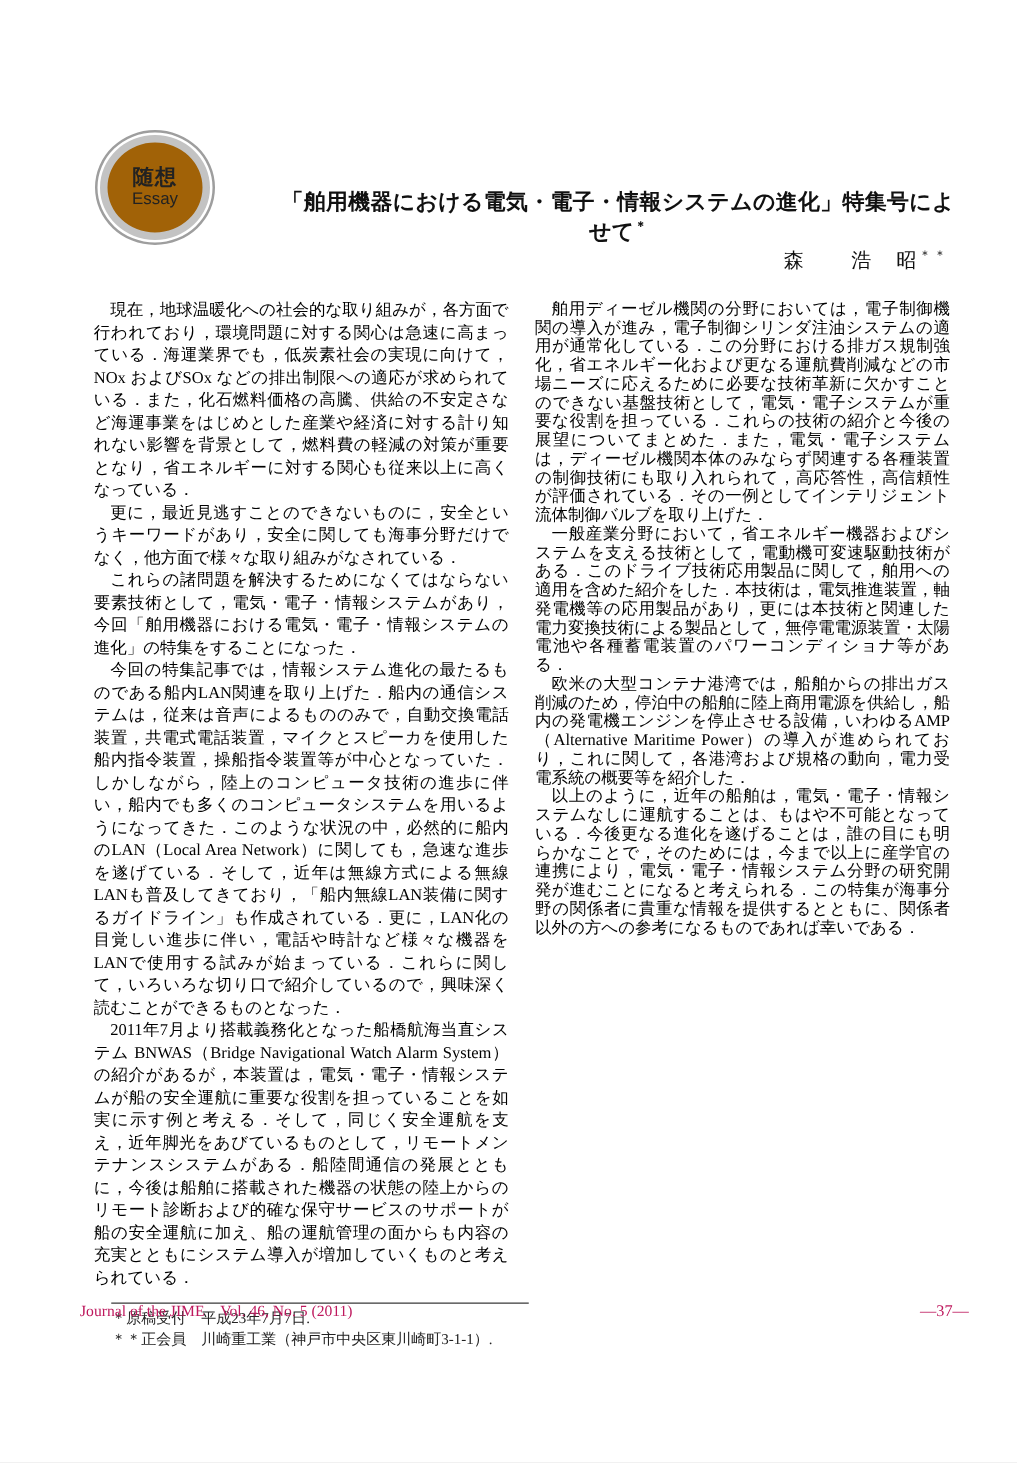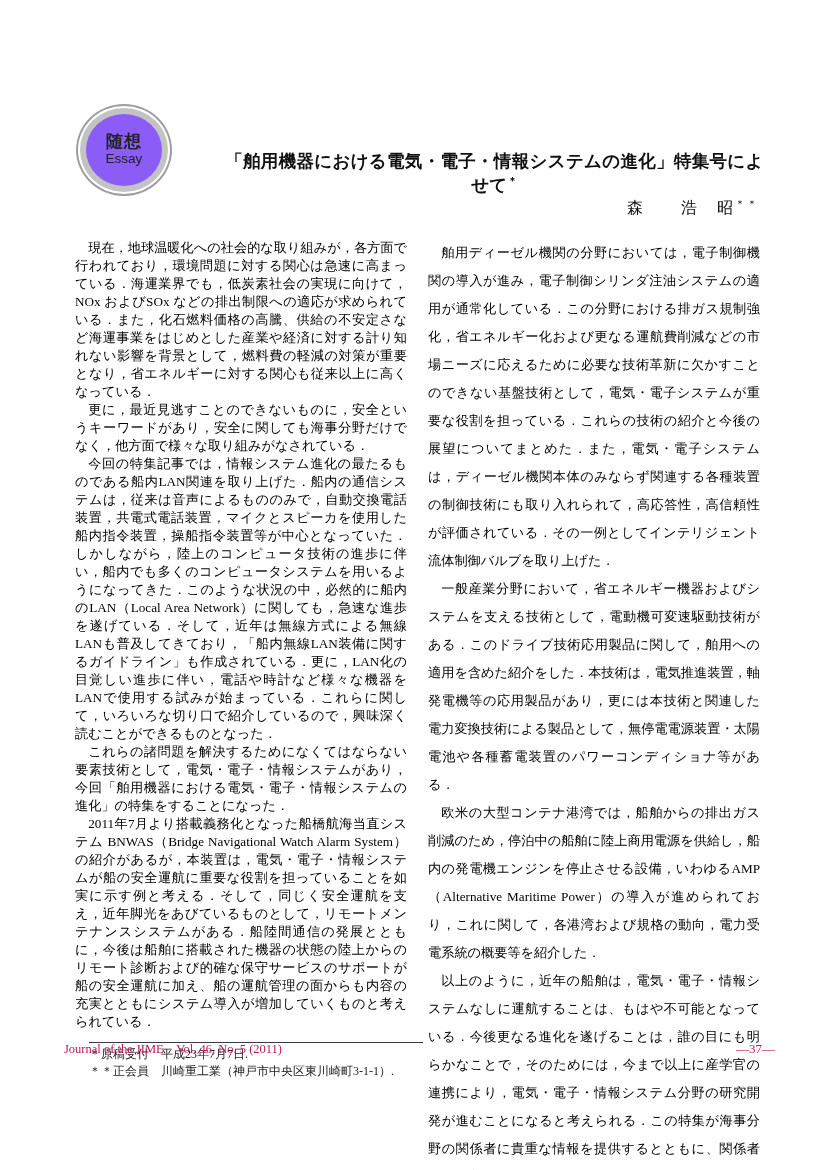--- a/index.html
+++ b/index.html
@@ -9,21 +9,21 @@
     font-family:"Liberation Serif","DejaVu Serif",serif;
   }
   
   .badge-outer {
     position:absolute; left:76px; top:104px; width:96px; height:92px;
     border:2px solid #9e9e9e; border-radius:50%; background:#fff;
     padding:2px; box-sizing:border-box;
   }
   .badge-inner {
     width:100%; height:100%; border-radius:50%;
-    border:6px solid #c3c3c3; box-sizing:border-box; background:#8b5cf6;
+    border:6px solid #c3c3c3; box-sizing:border-box; background:#a16207;
     display:flex; flex-direction:column; align-items:center; justify-content:center;
   }
   .badge-jp {
     font-family:"Liberation Sans","DejaVu Sans",sans-serif;
     font-size:17px; font-weight:bold; letter-spacing:1px; line-height:1.1; color:#222;
   }
   .badge-en {
     font-family:"Liberation Sans","DejaVu Sans",sans-serif;
     font-size:13.5px; color:#222; line-height:1.2;
   }
@@ -42,21 +42,21 @@
   .columns {
     position:absolute; left:75px; top:239px; width:686px;
     display:flex; gap:21px;
   }
   .col { width:332px; font-size:13.2px; color:#000000; }
   .col p {
     margin:0; text-indent:1em; text-align:justify;
     overflow-wrap:anywhere;
   }
   .col-left  p { line-height:18px; }
-  .col-right p { line-height:28px; }
+  .col-right p { line-height:15px; }
   
   .footnotes {
     position:absolute; left:89px; top:1042px; width:334px;
     border-top:1.5px solid #3a3a3a; padding-top:3px;
     font-size:12px; line-height:17px; color:#222;
   }
   
   .footer {
     position:absolute; left:64px; right:52px; top:1041px;
     display:flex; justify-content:space-between; align-items:baseline;
@@ -77,22 +77,22 @@
   </div>
 
   <h1 class="title"><span>「舶用機器における電気・電子・情報システムの進化」特集号によせて</span><sup>＊</sup></h1>
 
   <div class="author"><span>森　　浩　昭</span><sup>＊＊</sup></div>
 
   <div class="columns">
     <div class="col col-left">
       <p>現在，地球温暖化への社会的な取り組みが，各方面で行われており，環境問題に対する関心は急速に高まっている．海運業界でも，低炭素社会の実現に向けて，NOx およびSOx などの排出制限への適応が求められている．また，化石燃料価格の高騰、供給の不安定さなど海運事業をはじめとした産業や経済に対する計り知れない影響を背景として，燃料費の軽減の対策が重要となり，省エネルギーに対する関心も従来以上に高くなっている．</p>
       <p>更に，最近見逃すことのできないものに，安全というキーワードがあり，安全に関しても海事分野だけでなく，他方面で様々な取り組みがなされている．</p>
+      <p>これらの諸問題を解決するためになくてはならない要素技術として，電気・電子・情報システムがあり，今回「舶用機器における電気・電子・情報システムの進化」の特集をすることになった．</p>
       <p>今回の特集記事では，情報システム進化の最たるものである船内LAN関連を取り上げた．船内の通信システムは，従来は音声によるもののみで，自動交換電話装置，共電式電話装置，マイクとスピーカを使用した船内指令装置，操船指令装置等が中心となっていた．しかしながら，陸上のコンピュータ技術の進歩に伴い，船内でも多くのコンピュータシステムを用いるようになってきた．このような状況の中，必然的に船内のLAN（Local Area Network）に関しても，急速な進歩を遂げている．そして，近年は無線方式による無線LANも普及してきており，「船内無線LAN装備に関するガイドライン」も作成されている．更に，LAN化の目覚しい進歩に伴い，電話や時計など様々な機器をLANで使用する試みが始まっている．これらに関して，いろいろな切り口で紹介しているので，興味深く読むことができるものとなった．</p>
-      <p>これらの諸問題を解決するためになくてはならない要素技術として，電気・電子・情報システムがあり，今回「舶用機器における電気・電子・情報システムの進化」の特集をすることになった．</p>
       <p>2011年7月より搭載義務化となった船橋航海当直システム BNWAS（Bridge Navigational Watch Alarm System）の紹介があるが，本装置は，電気・電子・情報システムが船の安全運航に重要な役割を担っていることを如実に示す例と考える．そして，同じく安全運航を支え，近年脚光をあびているものとして，リモートメンテナンスシステムがある．船陸間通信の発展とともに，今後は船舶に搭載された機器の状態の陸上からのリモート診断および的確な保守サービスのサポートが船の安全運航に加え、船の運航管理の面からも内容の充実とともにシステム導入が増加していくものと考えられている．</p>
     </div>
     <div class="col col-right">
       <p>舶用ディーゼル機関の分野においては，電子制御機関の導入が進み，電子制御シリンダ注油システムの適用が通常化している．この分野における排ガス規制強化，省エネルギー化および更なる運航費削減などの市場ニーズに応えるために必要な技術革新に欠かすことのできない基盤技術として，電気・電子システムが重要な役割を担っている．これらの技術の紹介と今後の展望についてまとめた．また，電気・電子システムは，ディーゼル機関本体のみならず関連する各種装置の制御技術にも取り入れられて，高応答性，高信頼性が評価されている．その一例としてインテリジェント流体制御バルブを取り上げた．</p>
       <p>一般産業分野において，省エネルギー機器およびシステムを支える技術として，電動機可変速駆動技術がある．このドライブ技術応用製品に関して，舶用への適用を含めた紹介をした．本技術は，電気推進装置，軸発電機等の応用製品があり，更には本技術と関連した電力変換技術による製品として，無停電電源装置・太陽電池や各種蓄電装置のパワーコンディショナ等がある．</p>
       <p>欧米の大型コンテナ港湾では，船舶からの排出ガス削減のため，停泊中の船舶に陸上商用電源を供給し，船内の発電機エンジンを停止させる設備，いわゆるAMP（Alternative Maritime Power）の導入が進められており，これに関して，各港湾および規格の動向，電力受電系統の概要等を紹介した．</p>
       <p>以上のように，近年の船舶は，電気・電子・情報システムなしに運航することは、もはや不可能となっている．今後更なる進化を遂げることは，誰の目にも明らかなことで，そのためには，今まで以上に産学官の連携により，電気・電子・情報システム分野の研究開発が進むことになると考えられる．この特集が海事分野の関係者に貴重な情報を提供するとともに、関係者以外の方への参考になるものであれば幸いである．</p>
     </div>
   </div>
 

